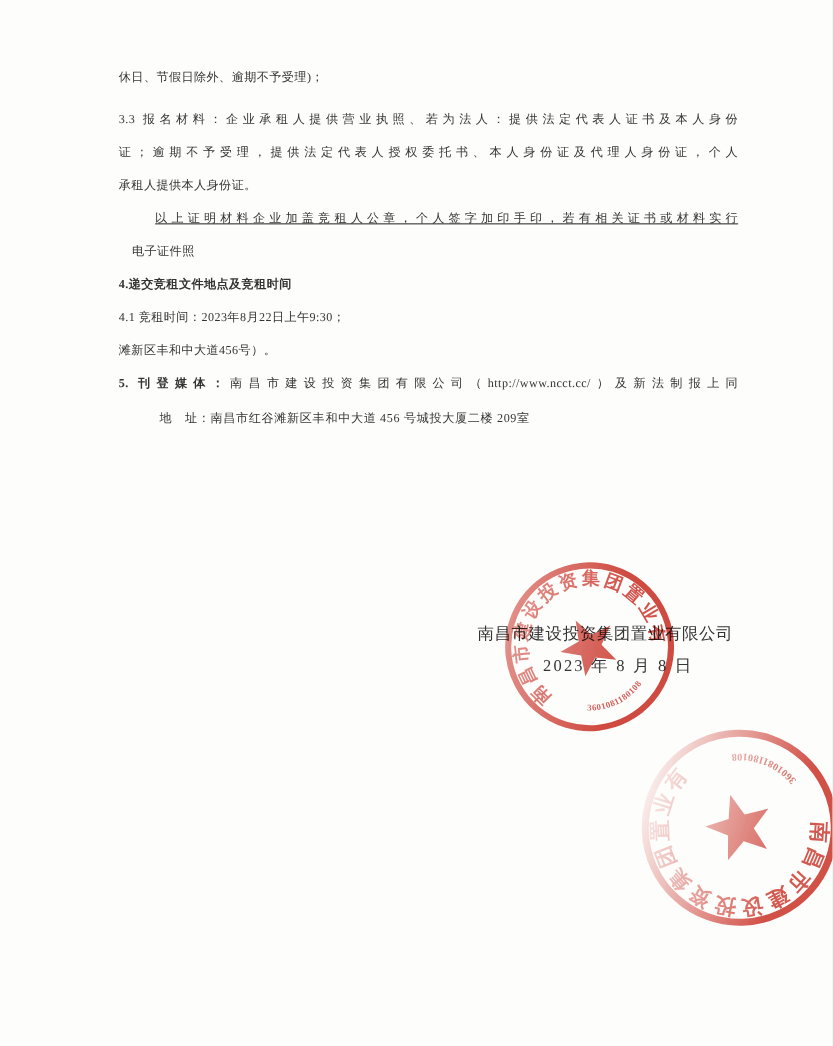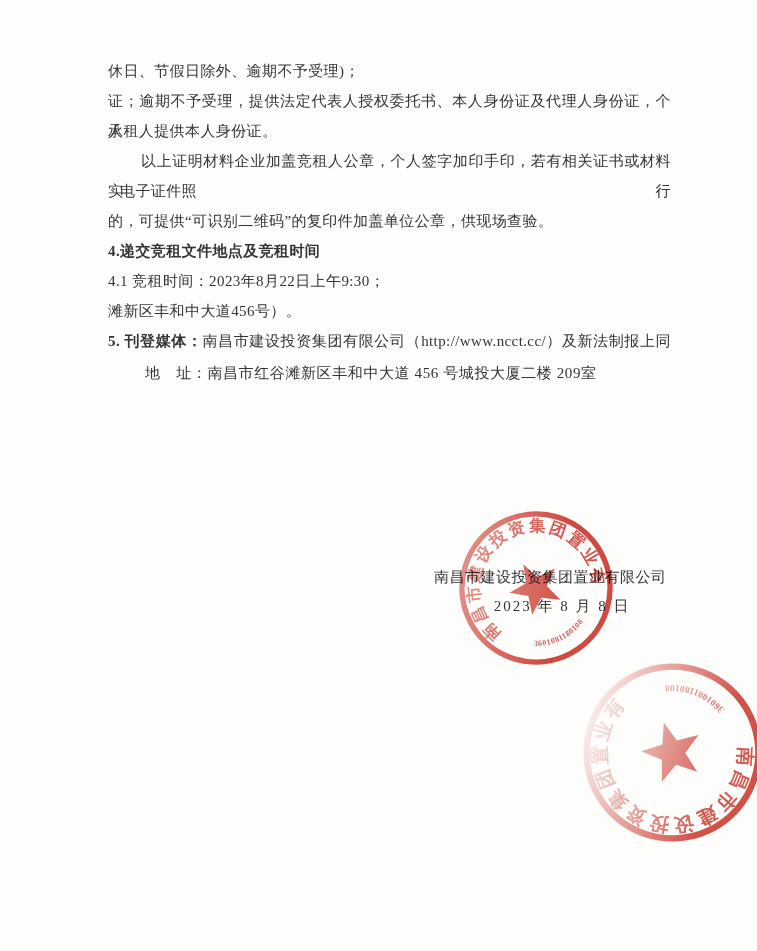--- a/index.html
+++ b/index.html
@@ -8,27 +8,27 @@
     width: 757px; height: 951px;
     margin: 0 auto;
     background: #fdfdfc;
     overflow: hidden;
     font-family: "Liberation Serif", "DejaVu Serif", serif;
     color: #343434;
   }
   .body-text {
     position: absolute;
     left: 108px; top: 56px; width: 563px;
-    font-size: 15px;
+    font-size: 11px;
     letter-spacing: .4px;
   }
   .line { height: 30px; line-height: 30px; white-space: nowrap; }
   .fill { white-space: normal; text-align: justify; text-align-last: justify; }
   .gap-top { margin-top: 8px; }
-  .indent2 { text-indent: 33px; }
+  .indent2 { text-indent: 33px; text-decoration: underline; }
   .indent1 { text-indent: 12px; }
   .bold { font-weight: 700; }
   .contact { height: 35px; line-height: 35px; margin-left: 37px; letter-spacing: .6px; }
 
   .signature {
     position: absolute;
     left: 434px; top: 563px; width: 224px;
     font-size: 15px; line-height: 29px;
     text-align: center; letter-spacing: .5px;
     white-space: nowrap;
@@ -56,25 +56,25 @@
   }
   .seal-text { font-family: "Liberation Serif", "DejaVu Serif", serif; font-weight: 700; }
 </style>
 </head>
 <body>
 
 <div class="page">
 
   <div class="body-text">
     <div class="line">休日、节假日除外、逾期不予受理)；</div>
+    <div class="line fill gap-top">3.3 报名材料：企业承租人提供营业执照、若为法人：提供法定代表人证书及本人身份</div>
     <div class="line fill">证；逾期不予受理，提供法定代表人授权委托书、本人身份证及代理人身份证，个人</div>
     <div class="line">承租人提供本人身份证。</div>
     <div class="line fill indent2">以上证明材料企业加盖竞租人公章，个人签字加印手印，若有相关证书或材料实行</div>
     <div class="line indent1">电子证件照</div>
-    <div class="line">的，可提供“可识别二维码”的复印件加盖单位公章，供现场查验。</div>
     <div class="line bold">4.递交竞租文件地点及竞租时间</div>
     <div class="line">4.1 竞租时间：2023年8月22日上午9:30；</div>
     <div class="line">滩新区丰和中大道456号）。</div>
     <div class="line fill"><span class="bold">5. 刊登媒体：</span><span>南昌市建设投资集团有限公司（http://www.ncct.cc/）及新法制报上同</span></div>
     <div class="line contact">地　址：南昌市红谷滩新区丰和中大道 456 号城投大厦二楼 209室</div>
   </div>
 
   <div class="signature">
     <div>南昌市建设投资集团置业有限公司</div>
     <div class="date-line">2023 年 8 月 8 日</div>

